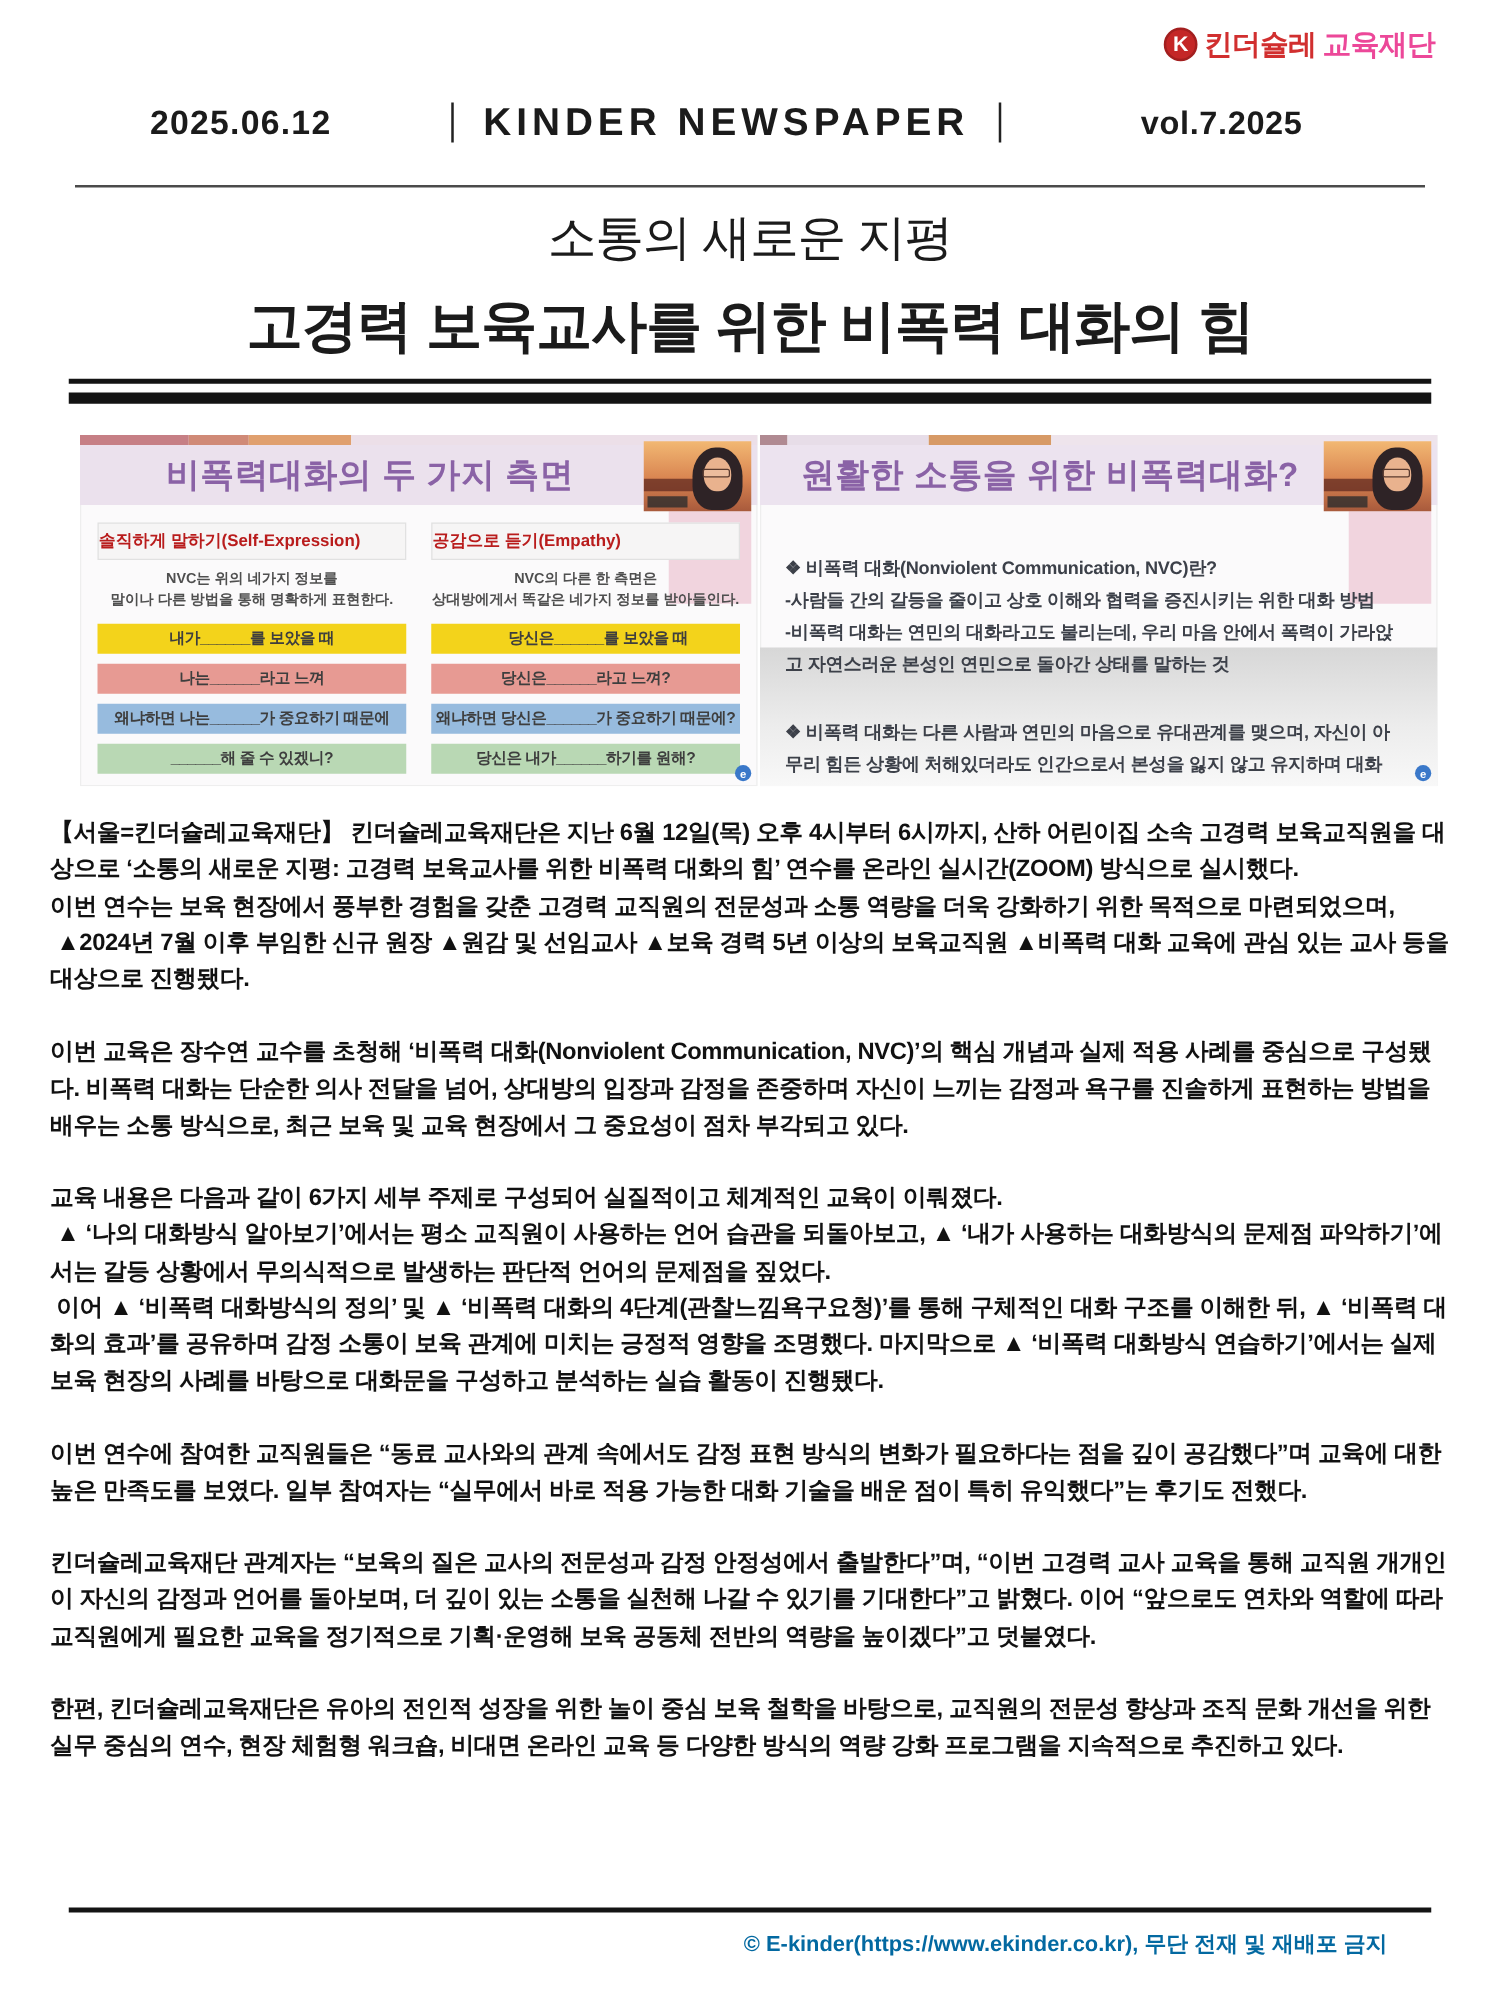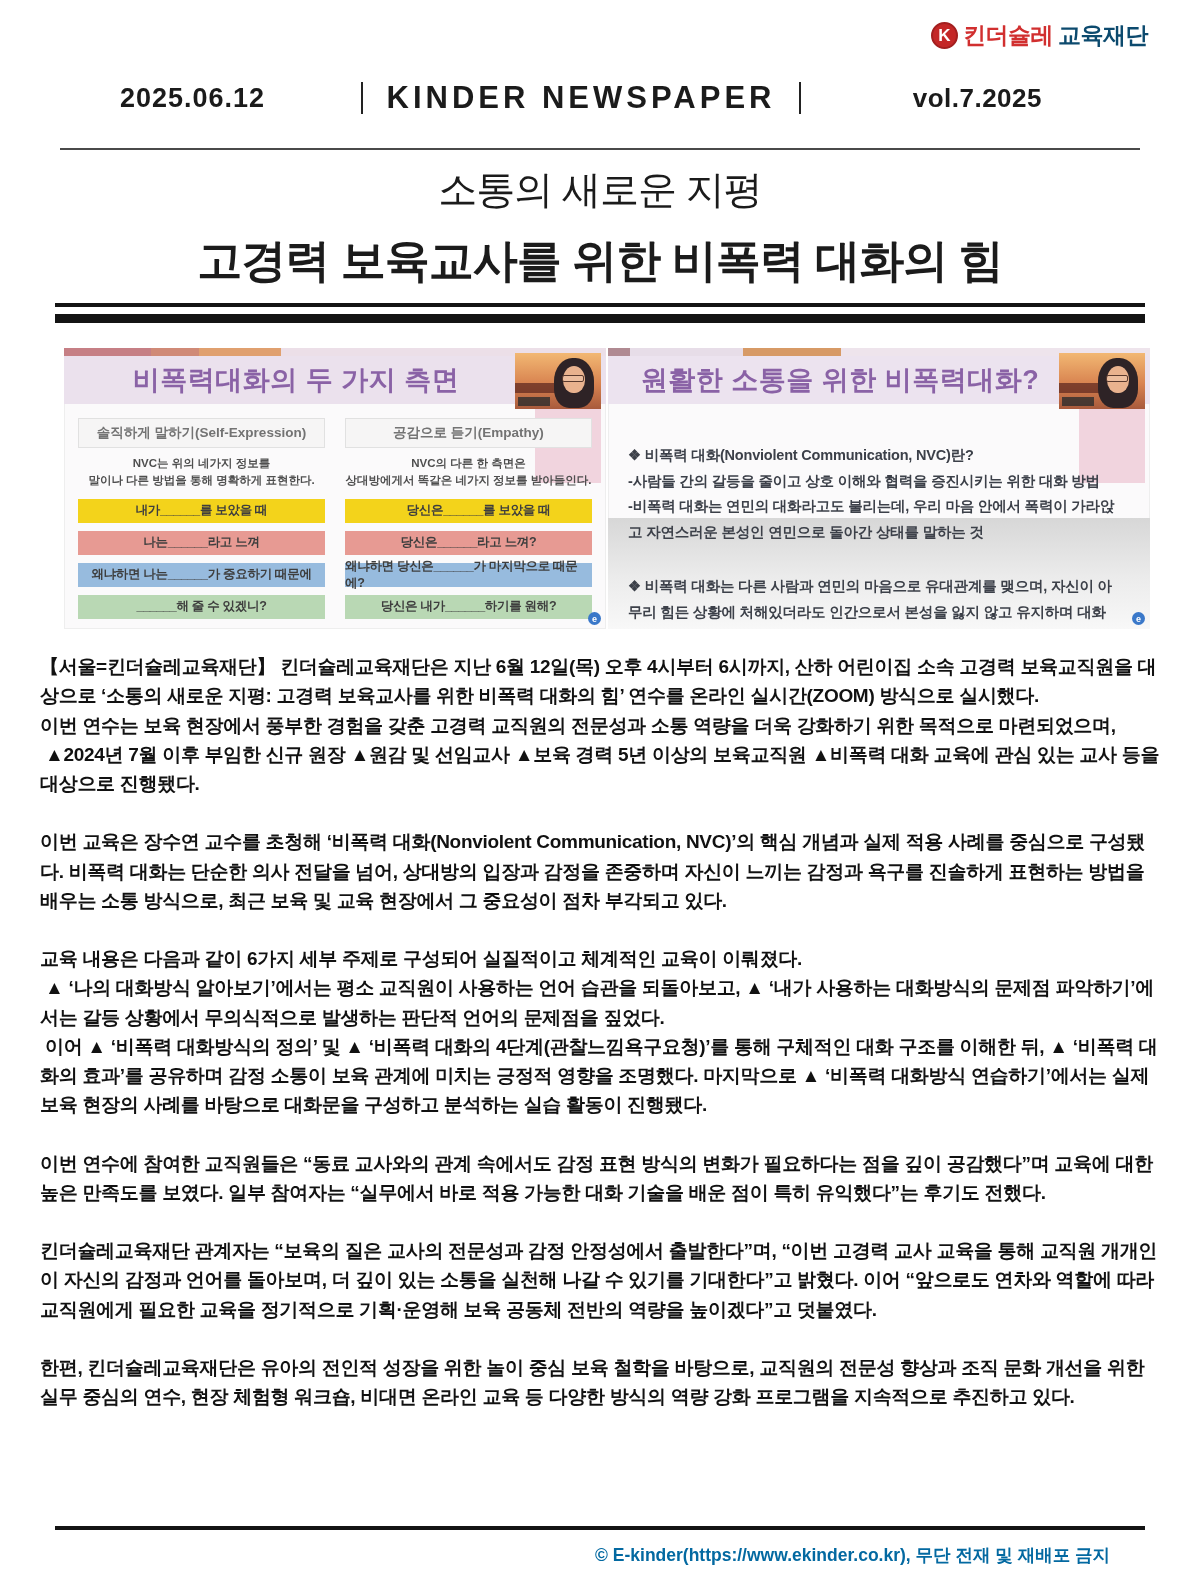--- a/index.html
+++ b/index.html
@@ -6,21 +6,21 @@
   body{
     width:1200px;height:1593px;background:#ffffff;position:relative;overflow:hidden;
     font-family:"Liberation Sans", sans-serif;color:#1b1b1b;
   }
   
   .logo{position:absolute;top:20px;right:52px;display:flex;align-items:center;gap:5px;}
   .logo-k{width:27px;height:27px;border-radius:50%;background:#c42727;color:#fff;
     display:flex;align-items:center;justify-content:center;font-weight:800;font-size:17px;
     border:2px solid #a31f1f;box-sizing:border-box;}
   .logo-red{color:#d12f2f;font-weight:800;font-size:23px;letter-spacing:-0.5px;}
-  .logo-gray{color:#0c4a6e;font-weight:700;font-size:23px;letter-spacing:-0.5px;}
+  .logo-gray{color:#ec4899;font-weight:700;font-size:23px;letter-spacing:-0.5px;}
   
   .header-row{position:absolute;top:80px;left:0;right:0;display:grid;
     grid-template-columns:1fr auto 1fr;align-items:center;padding:0 158px 0 120px;}
   .hdr-date{justify-self:start;font-size:27px;font-weight:700;letter-spacing:1px;}
   .masthead{justify-self:center;display:flex;align-items:center;font-size:31px;font-weight:600;letter-spacing:4px;}
   .masthead .bar{width:2px;height:32px;background:#222;margin:0 24px;}
   .hdr-vol{justify-self:end;font-size:26px;font-weight:700;letter-spacing:0.5px;}
   .rule1{position:absolute;top:148px;left:60px;right:60px;border-top:2px solid #4a4a4a;}
   
   .title-block{position:absolute;top:163px;left:0;right:0;text-align:center;}
@@ -49,22 +49,22 @@
     background:linear-gradient(180deg,#f2b873 0%,#d88350 55%,#a85a3c 100%);overflow:hidden;}
   .cam-bridge{position:absolute;left:0;bottom:16px;width:55%;height:10px;background:rgba(96,42,32,0.75);}
   .cam-hair{position:absolute;right:7px;top:5px;width:40px;height:50px;background:#2e2326;border-radius:46% 46% 38% 38%;}
   .cam-face{position:absolute;right:16px;top:13px;width:22px;height:27px;background:#e9b28e;border-radius:50% 50% 46% 46%;}
   .cam-glasses{position:absolute;right:17px;top:22px;width:20px;height:5px;border:1px solid #5a3a2e;border-radius:2px;background:rgba(255,255,255,0.15);}
   .cam-label{position:absolute;left:3px;bottom:3px;width:32px;height:9px;background:rgba(45,45,45,0.8);}
   .pinksq{position:absolute;top:61px;right:5px;width:66px;height:74px;background:rgba(233,181,198,0.55);z-index:1;}
   
   .cols{display:flex;gap:20px;padding:14px 14px 0 14px;position:relative;z-index:2;}
   .col{flex:1;}
-  .col-h{border:1px solid #e1e1e1;background:#f6f5f5;text-align:center;font-weight:700;
-    font-size:13.5px;color:#737373;padding:5px 0;}
+  .col-h{border:1px solid #e1e1e1;background:#f6f5f5;font-weight:700;
+    font-size:13.5px;color:#b91c1c;padding:5px 0;}
   .col-d{text-align:center;font-size:11.5px;color:#4f4f4f;font-weight:600;margin:7px 0 9px;
     white-space:pre-line;line-height:1.5;}
   .crow{height:24px;margin-bottom:8px;display:flex;align-items:center;justify-content:center;
     font-size:12.5px;font-weight:700;color:#3e3e3e;letter-spacing:-0.3px;}
   
   .gray-shade{position:absolute;left:0;right:0;top:170px;bottom:0;
     background:linear-gradient(180deg,#d7d7d7 0%,#ececec 55%,#f8f8f8 100%);z-index:1;}
   .rtext{position:relative;z-index:2;padding:13px 14px 0 20px;font-size:14.5px;font-weight:600;
     color:#3c4049;line-height:1.78;white-space:pre-line;letter-spacing:-0.2px;}
   .rblock2{margin-top:2px;}
@@ -134,21 +134,21 @@
         <div class="crow" style="background-color: rgb(231, 154, 147);">나는______라고 느껴</div>
         <div class="crow" style="background-color: rgb(151, 187, 222);">왜냐하면 나는______가 중요하기 때문에</div>
         <div class="crow" style="background-color: rgb(185, 216, 180);">______해 줄 수 있겠니?</div>
       </div>
       <div class="col">
         <div class="col-h">공감으로 듣기(Empathy)</div>
         <div class="col-d">NVC의 다른 한 측면은
 상대방에게서 똑같은 네가지 정보를 받아들인다.</div>
         <div class="crow" style="background-color: rgb(243, 211, 27); padding-left: 20px;">당신은______를 보았을 때</div>
         <div class="crow" style="background-color: rgb(231, 154, 147);">당신은______라고 느껴?</div>
-        <div class="crow" style="background-color: rgb(151, 187, 222);">왜냐하면 당신은______가 마지막으로 때문에?</div>
+        <div class="crow" style="background-color: rgb(151, 187, 222);">왜냐하면 당신은______가 중요하기 때문에?</div>
         <div class="crow" style="background-color: rgb(185, 216, 180);">당신은 내가______하기를 원해?</div>
       </div>
     </div>
     <div class="ebadge">e</div>
   </div>
 
   <div class="slide slide-right">
     <div class="strip">
       <div class="sr-s1"></div>
       <div class="sr-s2"></div>

